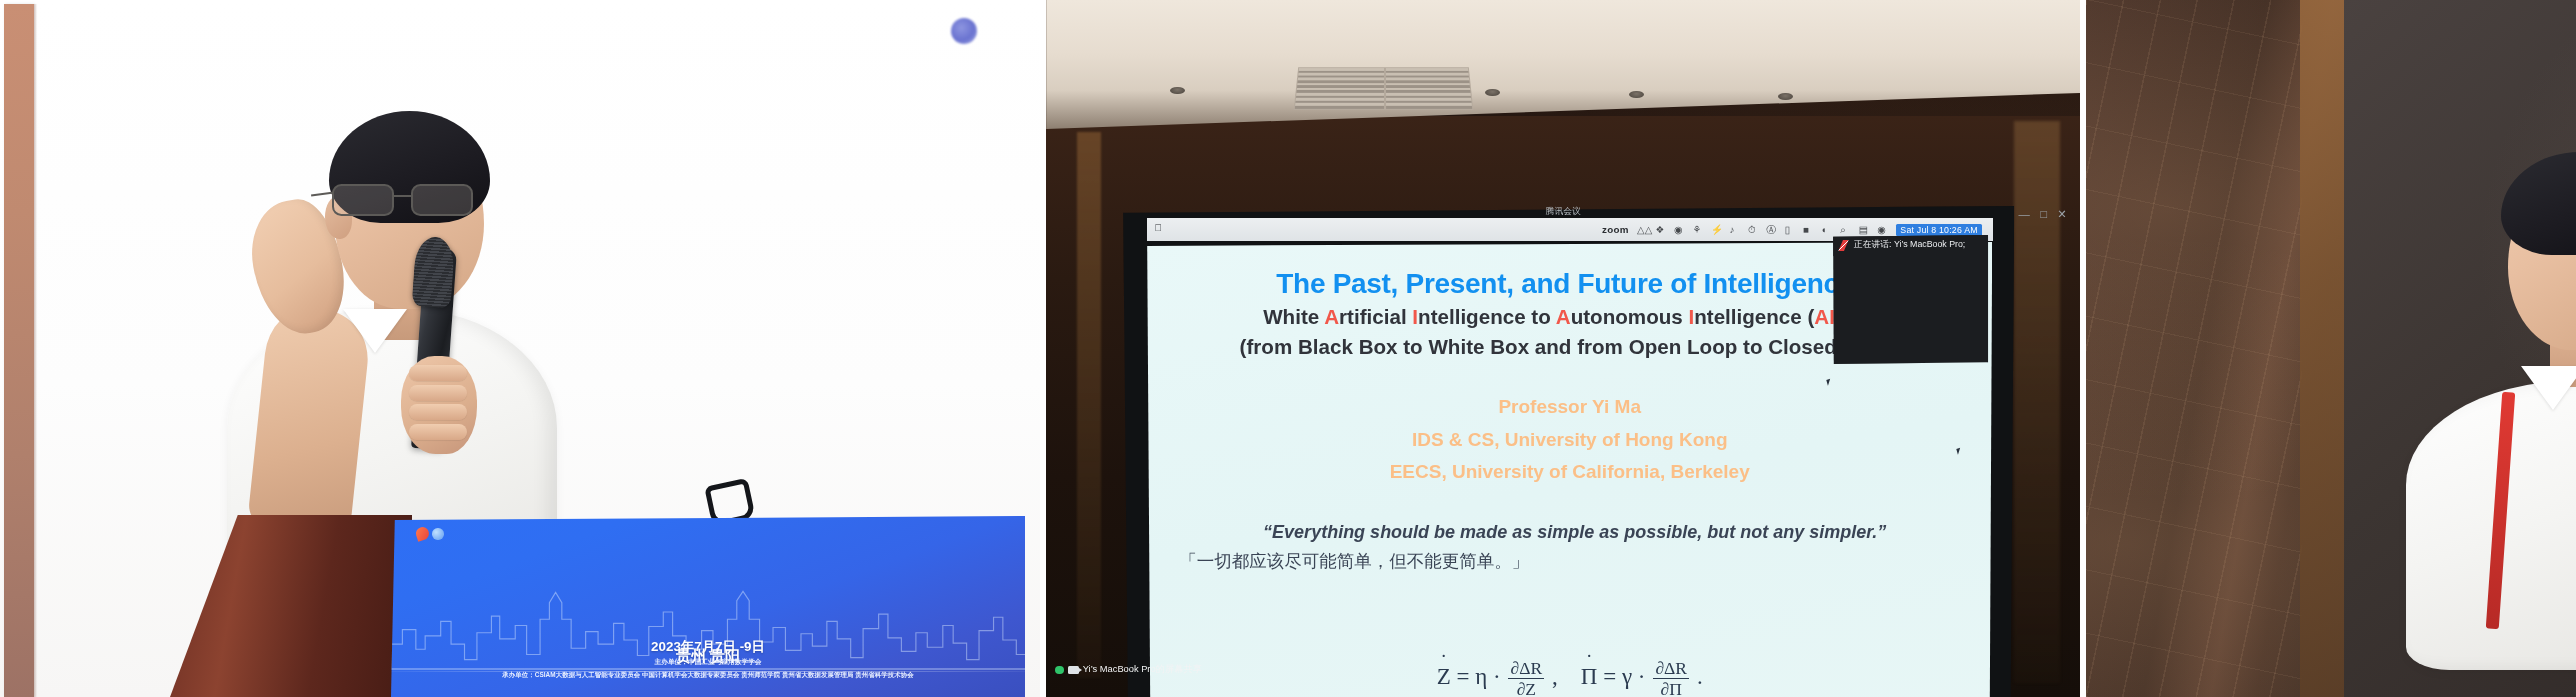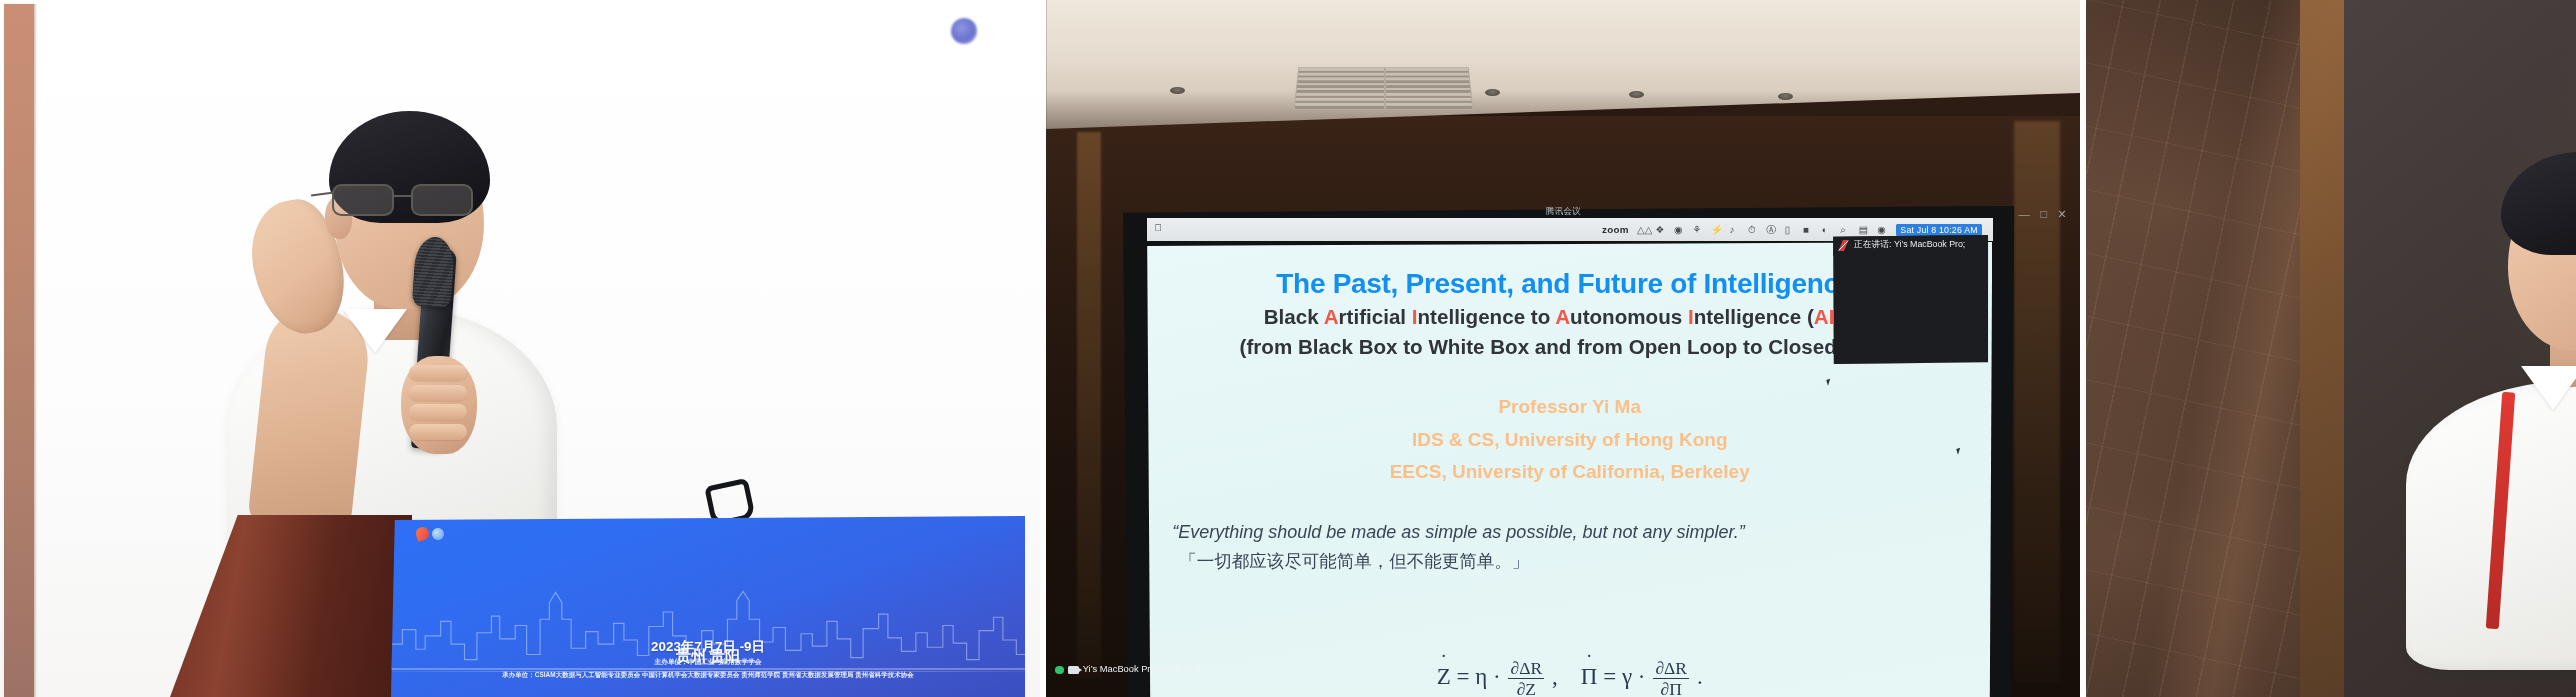--- a/index.html
+++ b/index.html
@@ -268,22 +268,22 @@
   #slide .ttl3{
     position:absolute; left:0; right:0; top:93px; text-align:center;
     font-size:20.6px; font-weight:700; color:#31343b;
   }
   #slide .auth{
     position:absolute; left:0; right:0; text-align:center;
     font-size:19px; font-weight:700; color:#fbbf87;
   }
   #slide .a1{ top:154px; } #slide .a2{ top:187px; } #slide .a3{ top:219px; }
   #slide .q-en{
-    position:absolute; left:25px; right:31px; top:280px; text-align:left;
-    font-size:18px; font-style:italic; font-weight:400; color:#3a4455;
+    position:absolute; left:41px; right:31px; top:280px; text-align:center;
+    font-size:18px; font-style:italic; font-weight:700; color:#3a4455;
   }
   #slide .q-zh{
     position:absolute; left:32px; right:31px; top:307px; text-align:left;
     font-size:17.5px; color:#3a4455;
   }
   #slide .q-at{
     position:absolute; left:0; right:36px; top:346px; text-align:right;
     font-size:17.5px; color:#3a4455;
   }
   #slide .eqn{
@@ -518,21 +518,21 @@
         <span class="mi">◐</span>
         <span class="mi">⌕</span>
         <span class="mi">▤</span>
         <span class="mi">◉</span>
       </span>
       <span class="mb-clock">Sat Jul 8  10:26 AM</span>
     </div>
 
     <div id="slide">
       <div class="ttl1">The Past, Present, and Future of Intelligence:</div>
-      <div class="ttl2"><span>Black </span><span class="hl">A</span><span>rtificial </span><span class="hl">I</span><span>ntelligence to </span><span class="hl">A</span><span>utonomous </span><span class="hl">I</span><span>ntelligence (</span><span class="hl">AI 2.0</span><span>)</span></div>
+      <div class="ttl2"><span>White </span><span class="hl">A</span><span>rtificial </span><span class="hl">I</span><span>ntelligence to </span><span class="hl">A</span><span>utonomous </span><span class="hl">I</span><span>ntelligence (</span><span class="hl">AI 2.0</span><span>)</span></div>
       <div class="ttl3">(from Black Box to White Box and from Open Loop to Closed Loop)</div>
 
       <div class="auth a2">IDS &amp; CS, University of Hong Kong</div>
       <div class="auth a1">Professor Yi Ma</div>
       <div class="auth a3">EECS, University of California, Berkeley</div>
 
       <div class="q-en">“Everything should be made as simple as possible, but not any simpler.”</div>
       <div class="q-zh">「一切都应该尽可能简单，但不能更简单。」</div>
 
       <div class="eqn">

